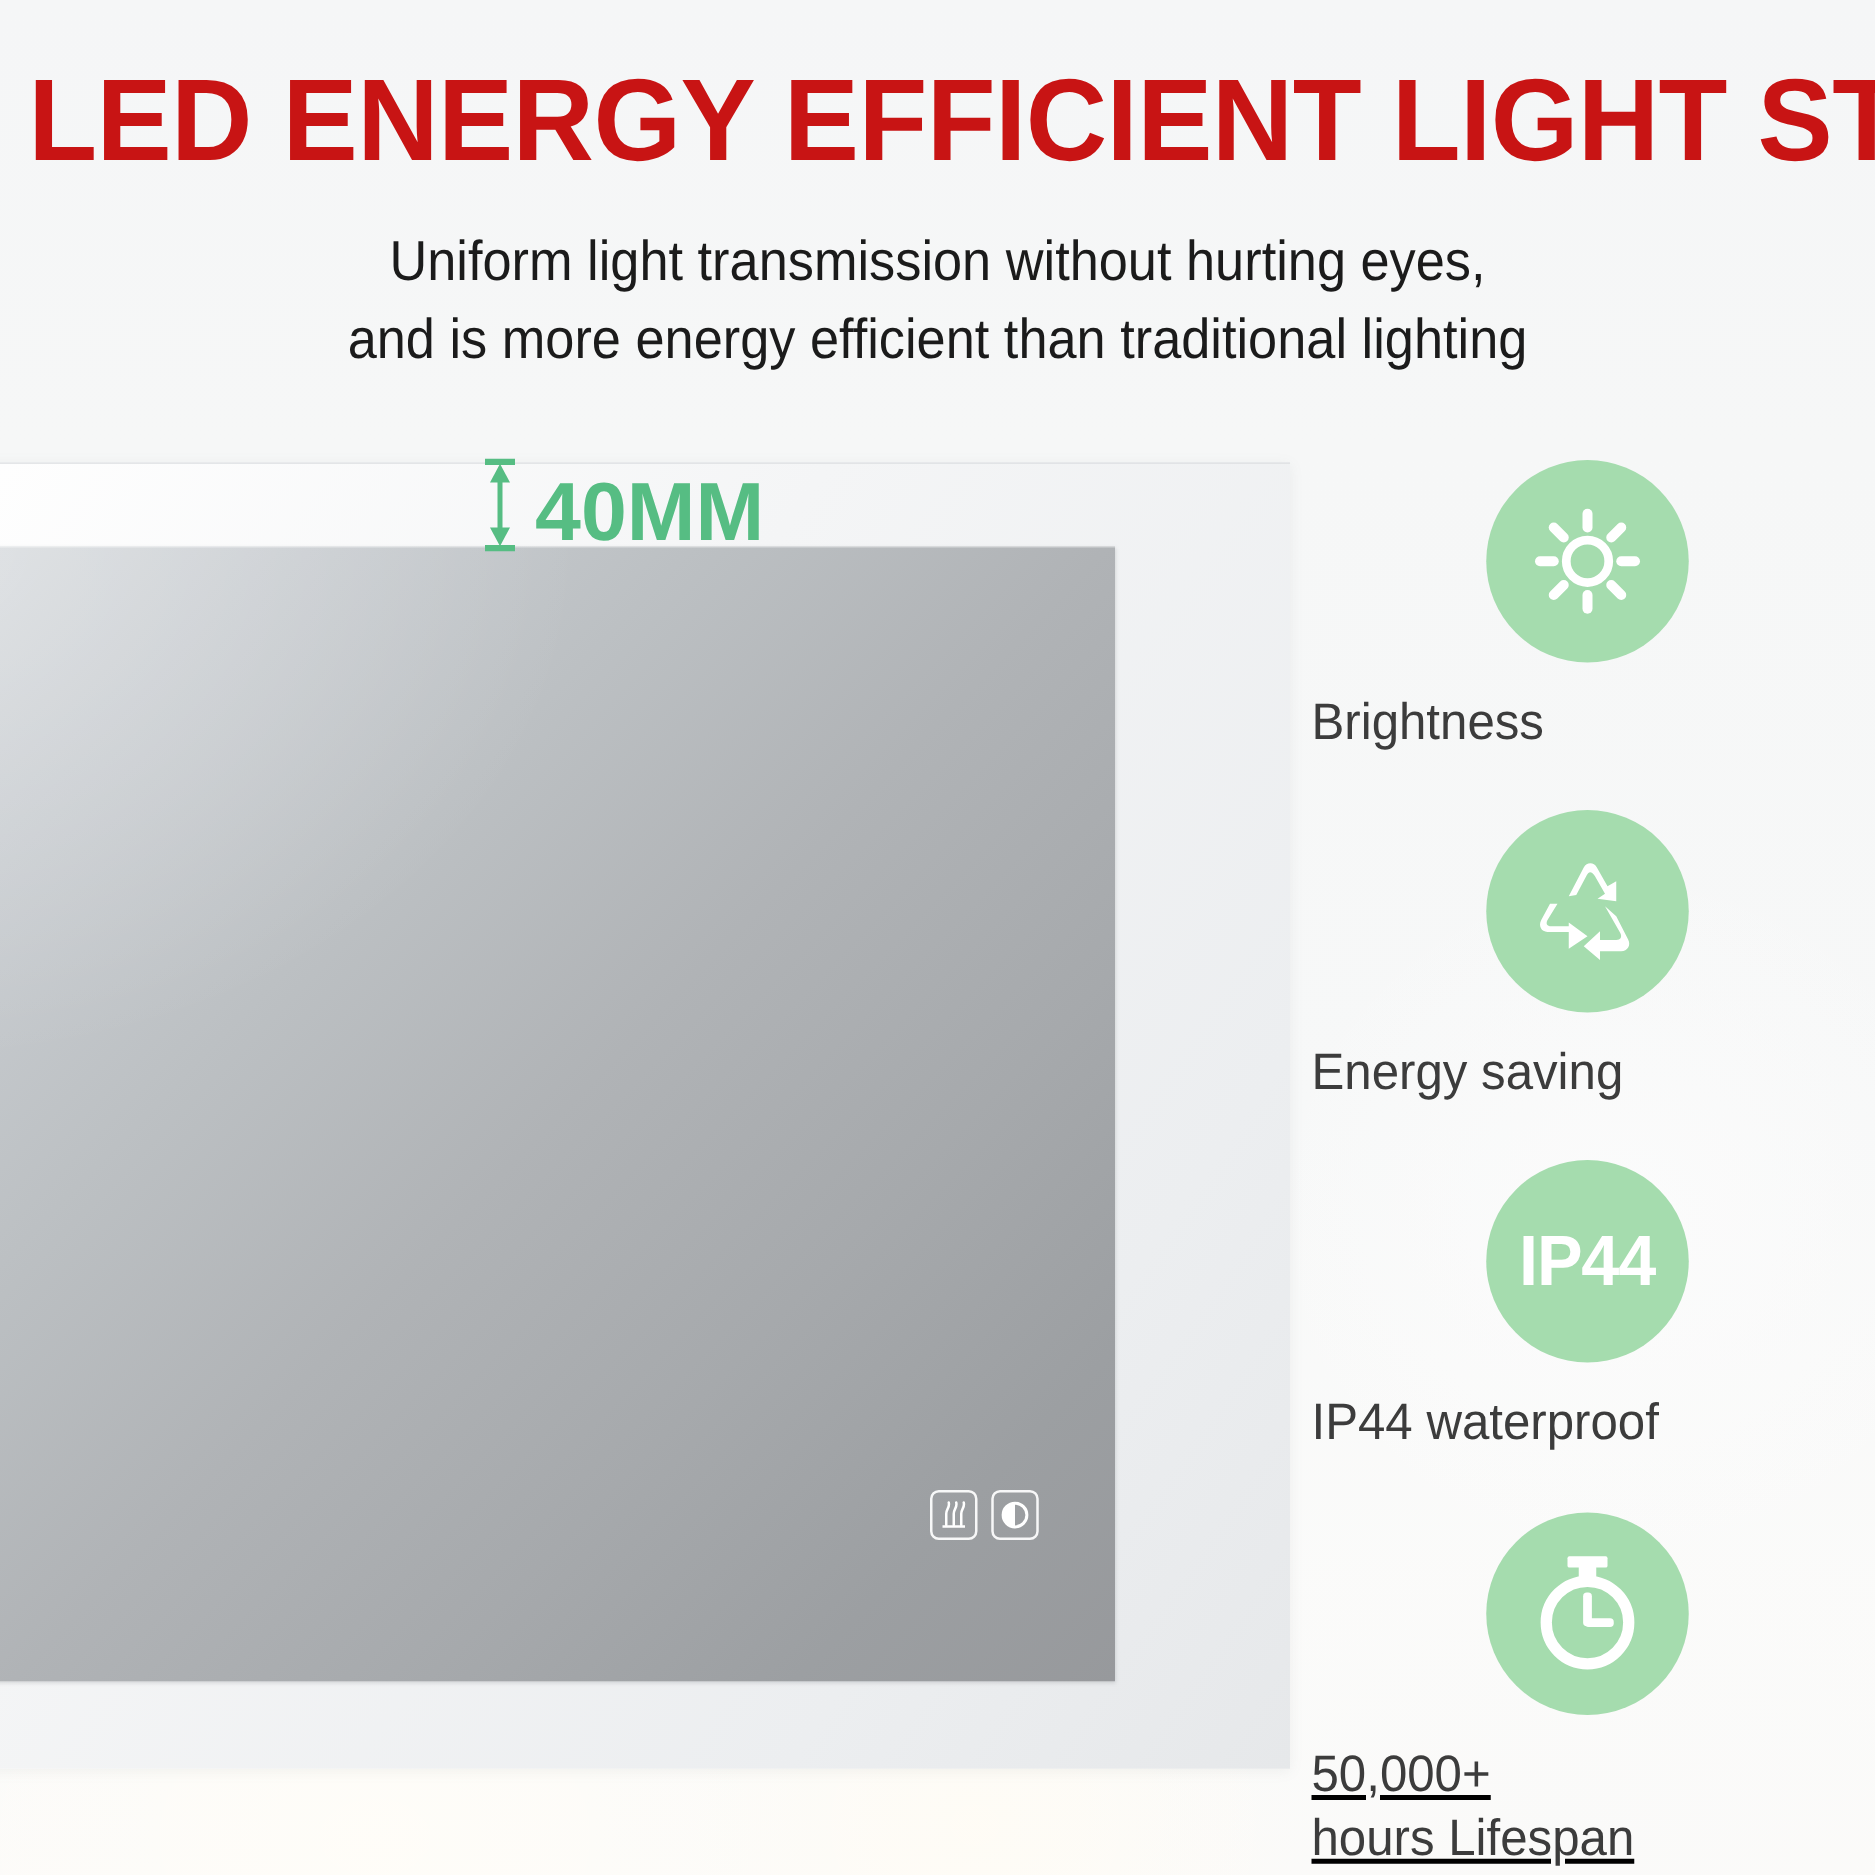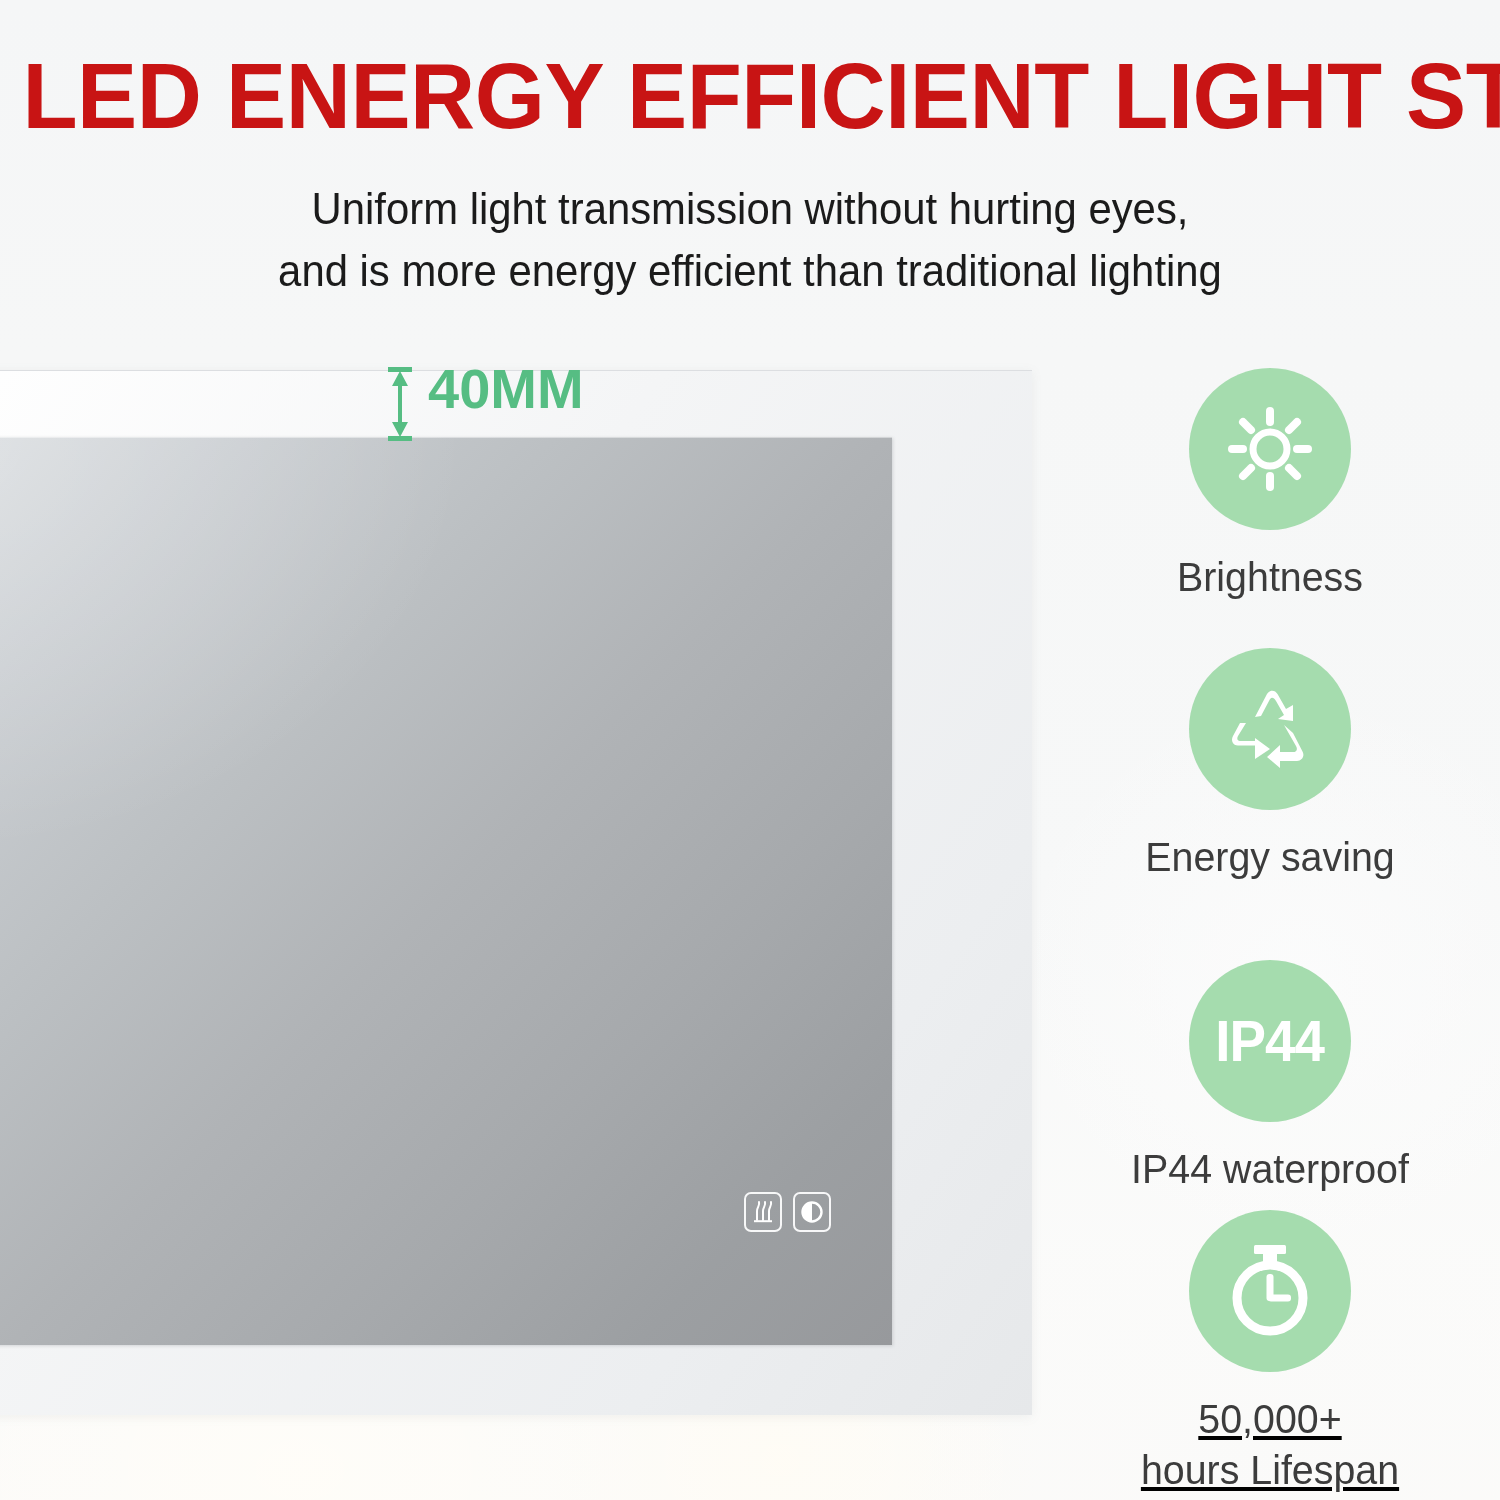--- a/index.html
+++ b/index.html
@@ -138,44 +138,44 @@
     position: absolute;
     left: 385px;
     top: 366px;
     width: 30px;
     height: 76px;
   }
   .measure svg { display: block; }
   .measure-label {
     position: absolute;
     left: 428px;
-    top: 356px;
+    top: 376px;
     color: #56bd83;
-    font-size: 56px;
+    font-size: 66px;
     line-height: 66px;
     font-weight: 700;
     letter-spacing: 0px;
     white-space: nowrap;
   }
 
   
   .features {
     position: absolute;
     left: 1040px;
     top: 360px;
     width: 460px;
   }
   .feature {
     position: absolute;
     width: 460px;
-    text-align: center;
+    text-align: left;
   }
   .feature-0 { top: 8px; }
   .feature-1 { top: 288px; }
-  .feature-2 { top: 600px; }
+  .feature-2 { top: 568px; }
   .feature-3 { top: 850px; text-decoration: underline; }
 
   .feature-badge {
     width: 162px;
     height: 162px;
     margin: 0 auto;
     border-radius: 50%;
     background: #a5dcae;
     display: flex;
     align-items: center;

